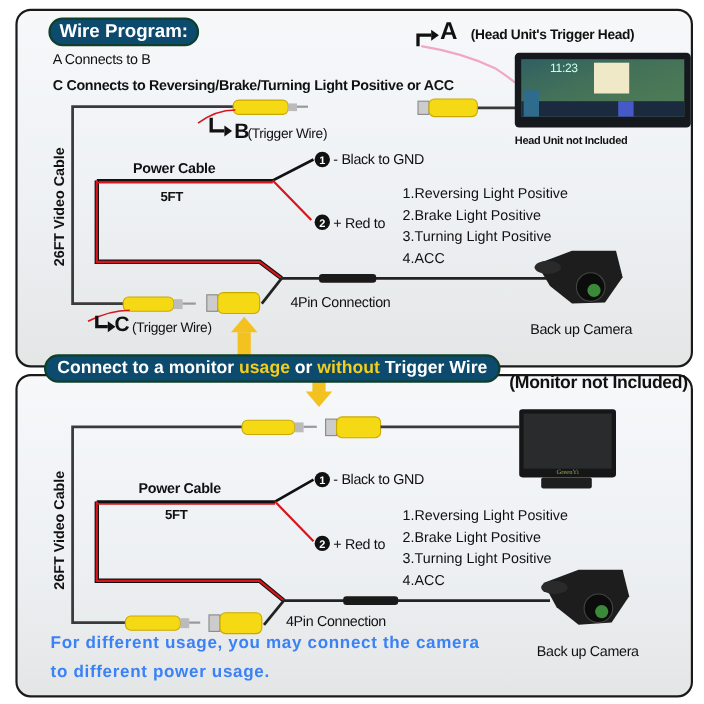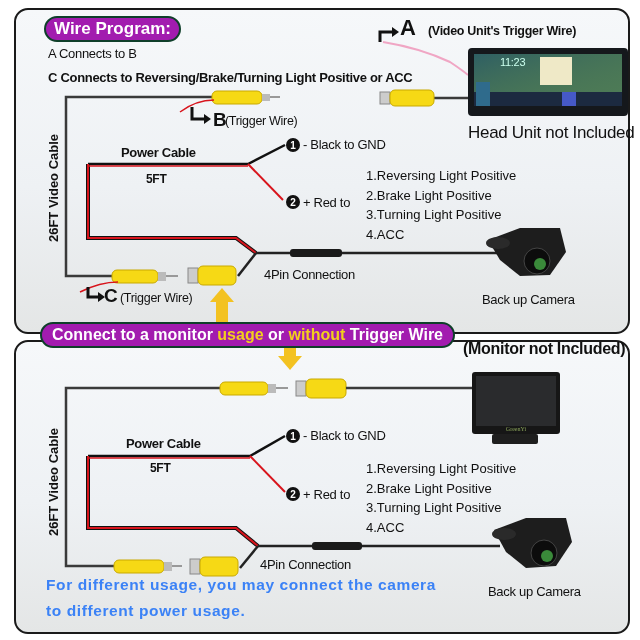--- a/index.html
+++ b/index.html
@@ -3,21 +3,21 @@
 <meta charset="utf-8">
 <style>
   html, body { margin:0; padding:0; }
   body { width:640px; height:640px; background:#ffffff; position:relative; overflow:hidden;
          font-family:"Liberation Sans", sans-serif; color:#111; }
   .panel { position:absolute; border:2px solid #1a1a1a; border-radius:14px;
            background:linear-gradient(180deg,#f6f8fa 0%,#eef1f4 55%,#e4e6e6 100%); overflow:hidden; }
   #panel-top { left:14px; top:8px; width:612px; height:322px; }
   #panel-bot { left:14px; top:340px; width:612px; height:290px; }
   .txt { position:absolute; white-space:nowrap; font-weight:bold; letter-spacing:-0.3px; }
-  .pill { position:absolute; background:#a21caf; color:#fff; border:2px solid #0f3f2a;
+  .pill { position:absolute; background:#0c4a6e; color:#fff; border:2px solid #0f3f2a;
           border-radius:14px; font-weight:bold; white-space:nowrap; }
   svg.wires { position:absolute; left:0; top:0; }
   .hl { color:#f2cf1d; }
   .green-note { position:absolute; color:#3b82f6; font-weight:bold; font-size:15.5px; letter-spacing:0.6px; white-space:nowrap; }
 </style>
 </head>
 <body>
 
 <div class="panel" id="panel-top"></div>
 
@@ -166,27 +166,27 @@
 
   <text transform="translate(58,188) rotate(-90)" font-size="13" font-weight="bold" fill="#111" text-anchor="middle" font-family="Liberation Sans, sans-serif">26FT Video Cable</text>
   <text transform="translate(58,482) rotate(-90)" font-size="13" font-weight="bold" fill="#111" text-anchor="middle" font-family="Liberation Sans, sans-serif">26FT Video Cable</text>
 </svg>
 
 <div class="pill" style="left:44px;top:16px;font-size:17px;padding:1px 8px;">Wire Program:</div>
 <div class="txt" style="left:48px;top:46px;font-size:13px;font-weight:normal;">A Connects to B</div>
 <div class="txt" style="left:48px;top:70px;font-size:13px;font-weight:bold;">C Connects to Reversing/Brake/Turning Light Positive or ACC</div>
 
 <div class="txt" style="left:400px;top:15px;font-size:22px;">A</div>
-<div class="txt" style="left:428px;top:24px;font-size:12.5px;">(Video Unit's Trigger Wire)</div>
+<div class="txt" style="left:428px;top:24px;font-size:12.5px;">(Head Unit's Trigger Head)</div>
 <div class="txt" style="left:213px;top:109px;font-size:19px;">B</div>
 <div class="txt" style="left:225px;top:114px;font-size:12.5px;font-weight:normal;">(Trigger Wire)</div>
 <div class="txt" style="left:104px;top:285px;font-size:19px;">C</div>
 <div class="txt" style="left:120px;top:291px;font-size:12.5px;font-weight:normal;">(Trigger Wire)</div>
 
-<div class="txt" style="left:468px;top:123px;font-size:17px;font-weight:normal;text-align:right;">Head Unit not Included</div>
+<div class="txt" style="left:468px;top:123px;font-size:10px;font-weight:bold;text-align:right;">Head Unit not Included</div>
 <div class="txt" style="left:500px;top:56px;font-size:11px;color:#cfe;font-weight:normal;">11:23</div>
 
 <div class="txt" style="left:121px;top:145px;font-size:13px;">Power Cable</div>
 <div class="txt" style="left:146px;top:172px;font-size:12px;">5FT</div>
 <div class="txt" style="left:303px;top:137px;font-size:13px;font-weight:normal;">- Black to GND</div>
 <div class="txt" style="left:303px;top:195px;font-size:13px;font-weight:normal;">+ Red to</div>
 <div style="position:absolute;left:366px;top:166px;font-size:13px;line-height:19.5px;">
   <div>1.Reversing Light Positive</div>
   <div>2.Brake Light Positive</div>
   <div>3.Turning Light Positive</div>

